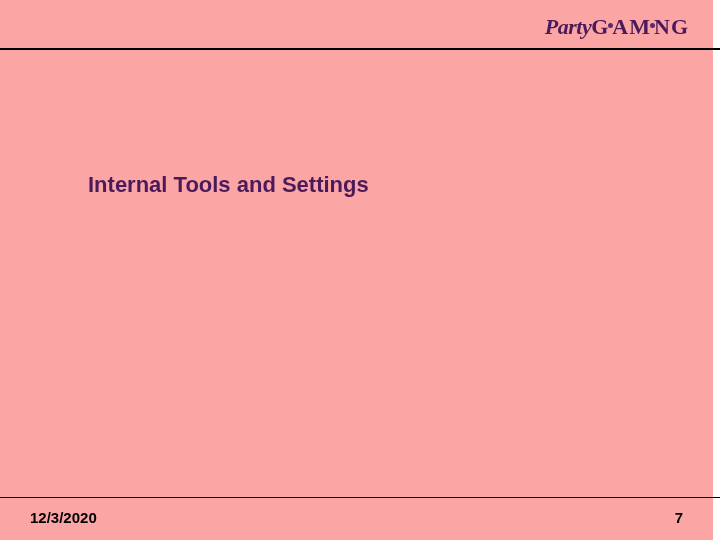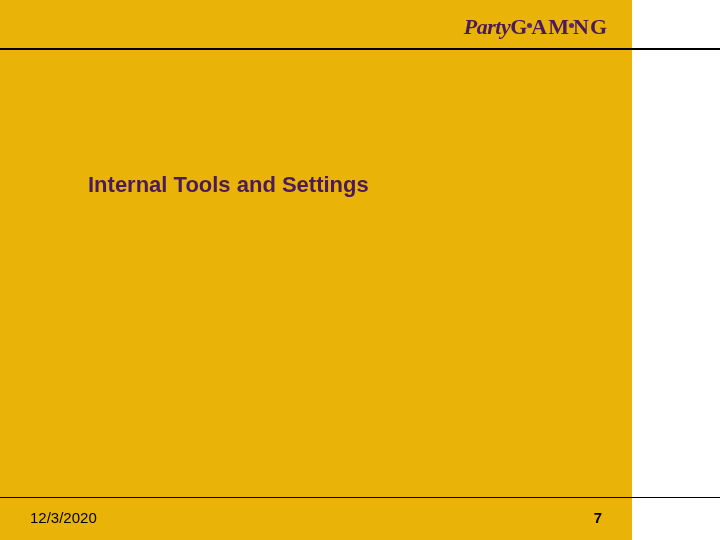--- a/index.html
+++ b/index.html
@@ -1,21 +1,21 @@
 <!DOCTYPE html>
 <html><head>
 <meta charset="utf-8">
 <style>
   * { margin: 0; padding: 0; box-sizing: border-box; }
   html, body { width: 720px; height: 540px; background: #fff; font-family: Arial, Helvetica, sans-serif; }
   .slide {
     position: relative;
-    width: 632px;
+    width: 713px;
     height: 540px;
-    background: #eab308;
+    background: #fca5a5;
   }
   .logo {
     position: absolute;
     top: 14px;
     right: 24px;
     font-family: Georgia, 'Times New Roman', serif;
     font-weight: bold;
     color: #4a1a5a;
     font-size: 22px;
     letter-spacing: -0.5px;
@@ -54,21 +54,21 @@
     left: 0;
     width: 720px;
     height: 1px;
     background: #000;
   }
   .footer-date {
     position: absolute;
     bottom: 14px;
     left: 30px;
     font-size: 15px;
-    font-weight: normal;
+    font-weight: bold;
     color: #000;
   }
   .footer-page {
     position: absolute;
     bottom: 14px;
     right: 30px;
     font-size: 15px;
     font-weight: bold;
     color: #000;
   }

